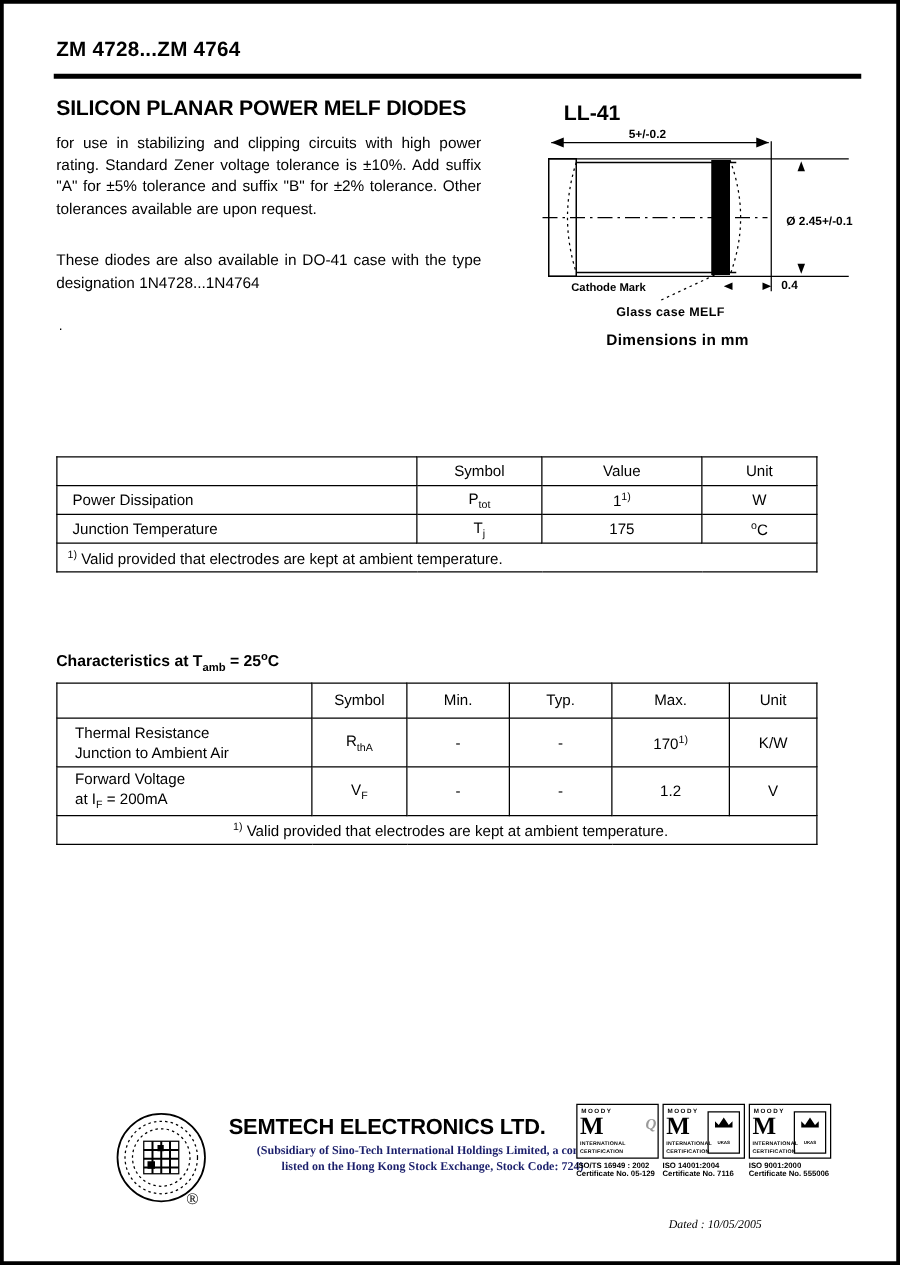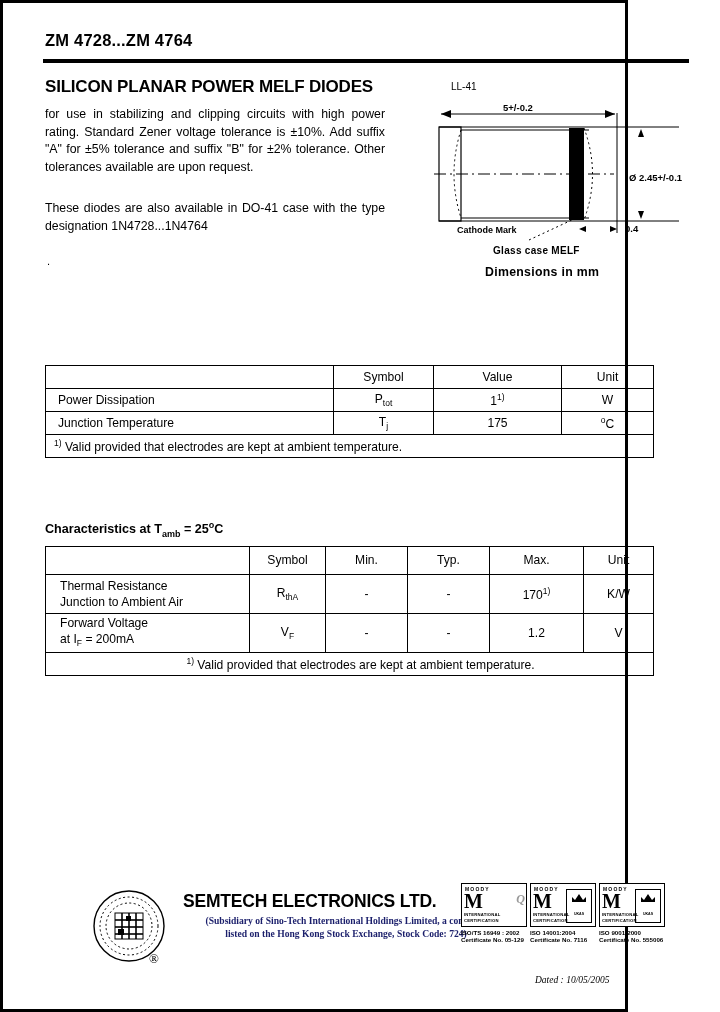--- a/index.html
+++ b/index.html
@@ -11,21 +11,21 @@
     width: 720px;
     height: 1012px;
     font-family: "Liberation Sans", sans-serif;
     color: #000000;
     position: relative;
     overflow: hidden;
   }
   .page {
     position: absolute;
     left: 0; top: 0;
-    width: 628px;
+    width: 720px;
     height: 1012px;
     border: 3px solid #000;
     box-sizing: border-box;
     background: #fff;
   }
   .inner {
     position: absolute;
     left: 40px;
     top: 28px;
     width: 646px;
@@ -80,21 +80,22 @@
     position: absolute;
     left: 386px;
     top: 0px;
     width: 262px;
     height: 205px;
   }
   .dwg-label {
     position: absolute;
     left: 22px;
     top: 4px;
-    font-size: 10px;
+    font-size: 17px;
+    font-weight: bold;
   }
   .dwg-svg {
     position: absolute;
     left: 0;
     top: 22px;
   }
   .dwg-caption {
     position: absolute;
     left: 64px;
     top: 168px;

